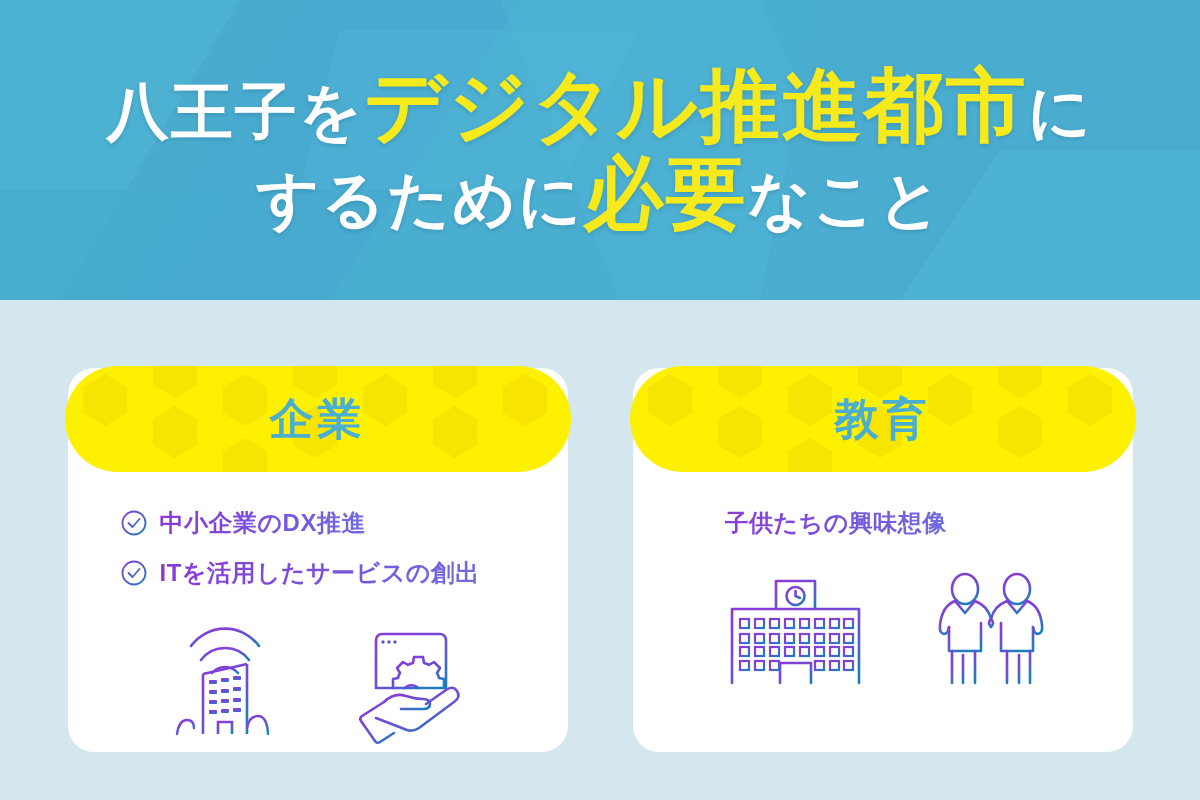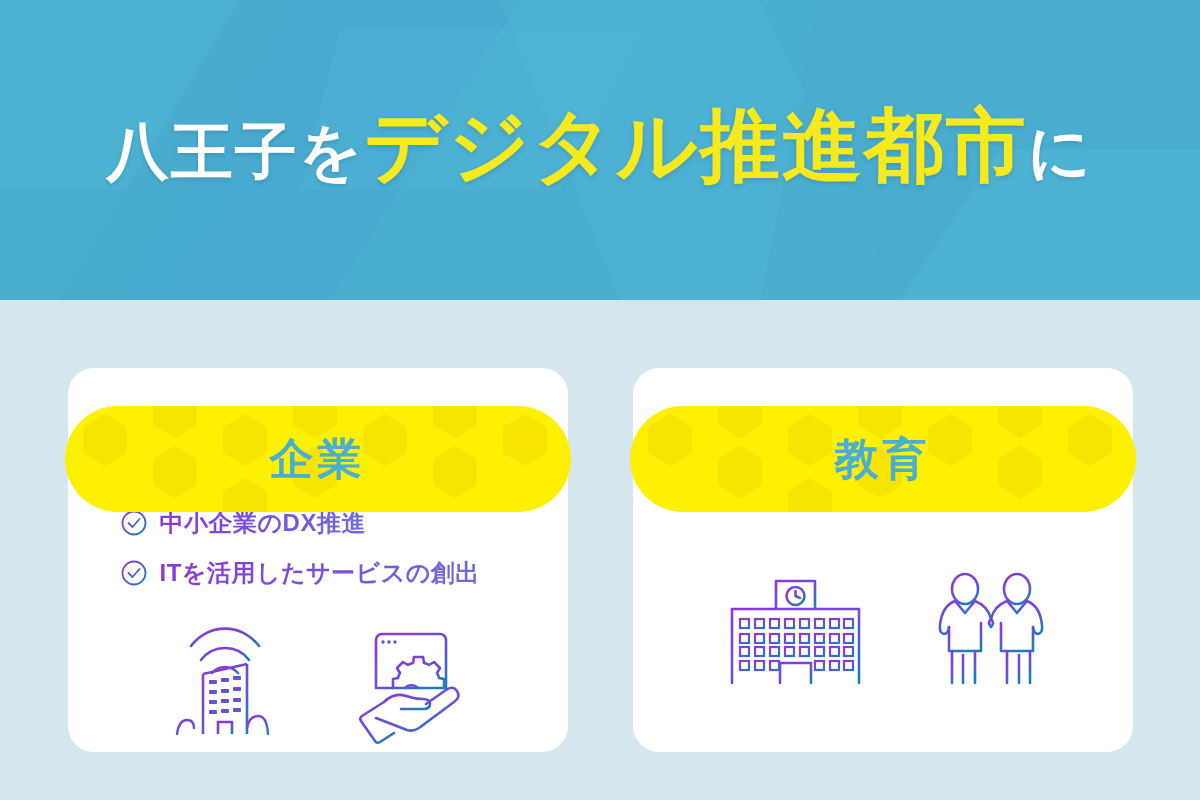--- a/index.html
+++ b/index.html
@@ -54,21 +54,20 @@
     border-radius:26px;
   }
   .card-header {
     position:absolute; left:-3px; top:-2px;
     width:506px; height:106px;
     background:#fdf000;
     border-radius:56px;
     overflow:hidden;
     display:flex; align-items:center; justify-content:center;
     z-index:2;
-    margin-top:40px;
   }
   .hex-pattern { position:absolute; inset:0; z-index:1; }
   .card-title {
     position:relative; z-index:2;
     color:#4aaed0; font-size:44px; font-weight:bold; letter-spacing:4px;
   }
 
   .card-body {
     position:absolute; left:0; top:106px;
     width:500px; height:278px;
@@ -113,20 +112,23 @@
     <polygon points="500,0 760,0 900,300 620,300" fill="#52b6d6" opacity="0.40"></polygon>
     <polygon points="820,0 1200,0 1200,160 980,300 760,300" fill="#49abd0" opacity="0.50"></polygon>
     <polygon points="1000,150 1200,150 1200,300 900,300" fill="#55b8d8" opacity="0.45"></polygon>
     <polygon points="0,190 240,190 160,300 0,300" fill="#46a9cd" opacity="0.50"></polygon>
     <polygon points="340,30 640,30 560,190 300,190" fill="#55b9d9" opacity="0.30"></polygon>
   </svg>
 
   <div class="header-title">
     <div class="title-line title-line-1">
       <span class="t-white">八王子を</span><span class="t-yellow">デジタル推進都市</span><span class="t-white">に</span>
+    </div>
+    <div class="title-line title-line-2">
+      <span class="t-white">するために</span><span class="t-yellow">必要</span><span class="t-white">なこと</span>
     </div>
   </div>
 </div>
 
 <div class="cards">
 
   <div class="card">
 
     <div class="card-header">
       <svg class="hex-pattern" viewBox="0 0 506 106" preserveAspectRatio="none">
@@ -272,20 +274,21 @@
 
     <div class="card-body">
       <div class="bullet-list">
 
 
         <div class="bullet-row">
           <svg class="check-icon" viewBox="0 0 28 28">
             <circle cx="14" cy="14" r="11.5" fill="none" stroke="url(#cgB)" stroke-width="1.8"></circle>
             <polyline points="8.5,14 12.5,18 19.5,10" fill="none" stroke="url(#cgB)" stroke-width="1.8" stroke-linecap="round" stroke-linejoin="round"></polyline>
           </svg>
+          <span class="bullet-text">子供たちの興味想像</span>
         </div>
 
       </div>
 
       <div class="icon-row">
 
         <svg class="pic-icon school" viewBox="0 0 155 125">
           <defs>
               <linearGradient id="sgA" x1="0.1" y1="0" x2="0.9" y2="1">
             <stop offset="0%" stop-color="#8b3ad6"></stop>

